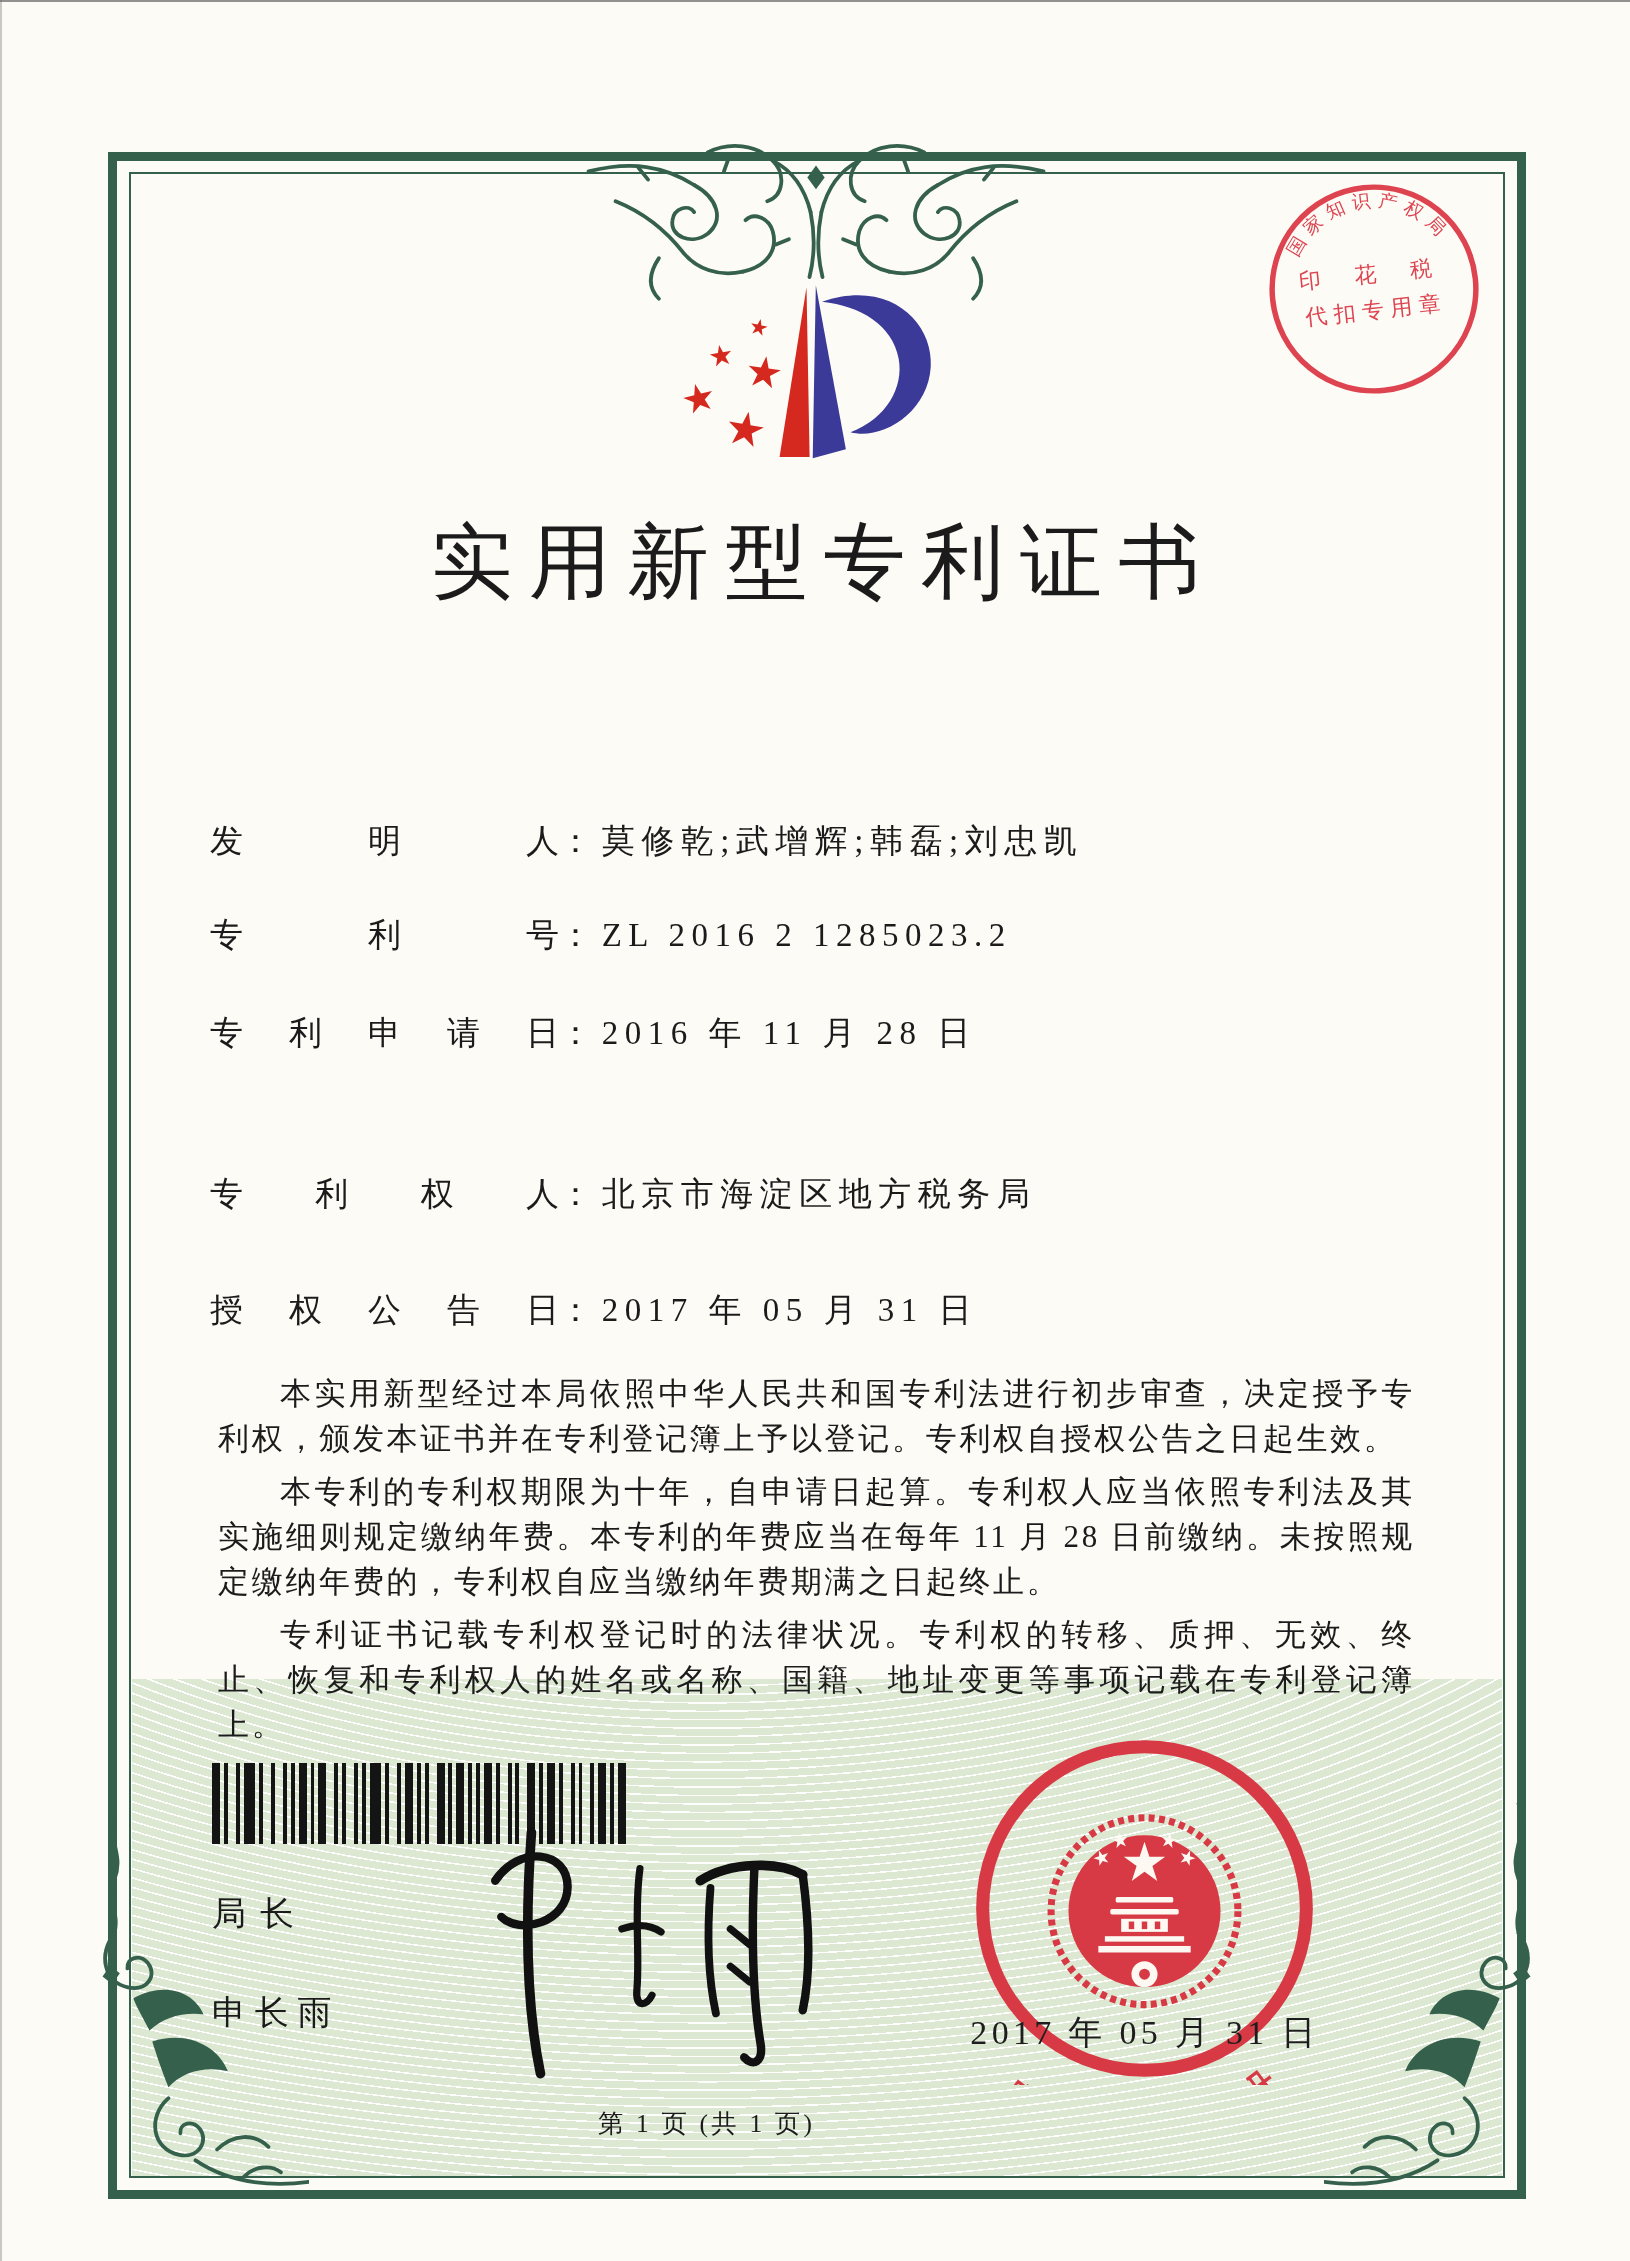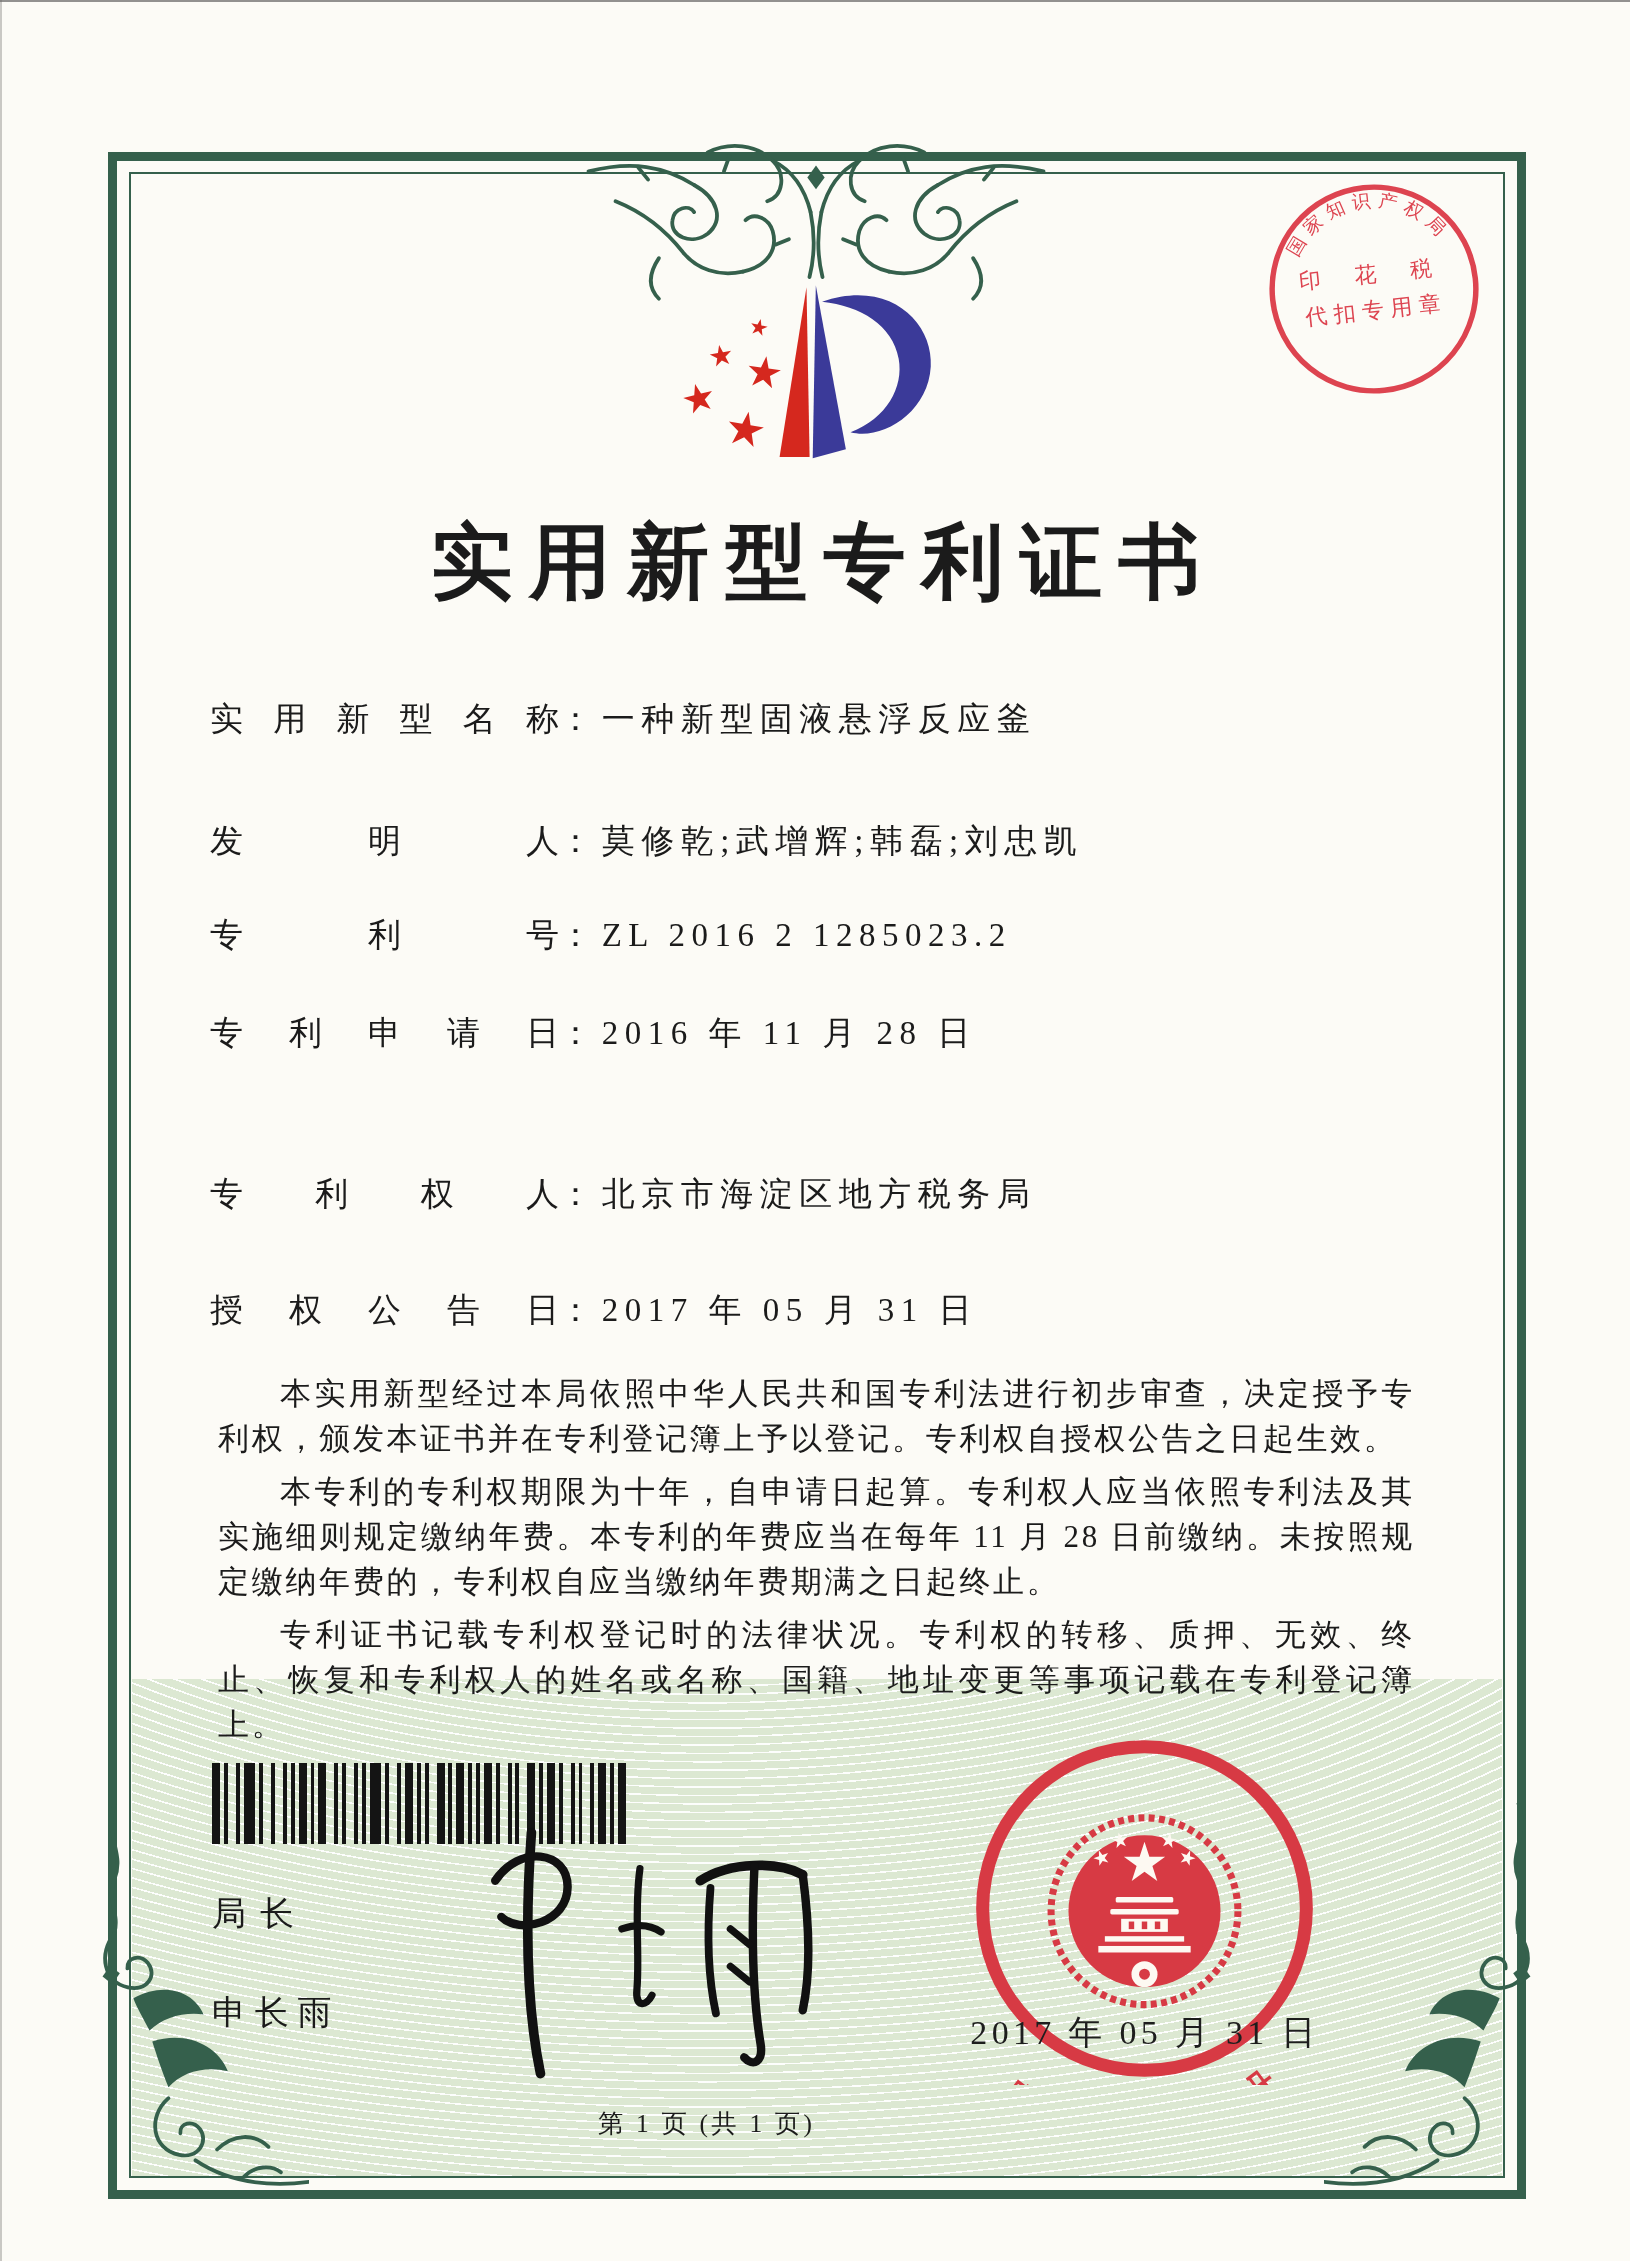--- a/index.html
+++ b/index.html
@@ -24,21 +24,21 @@
     position:absolute;left:132px;top:1679px;width:1370px;height:497px;
     background-color:#dce8d2;
     background-image:repeating-radial-gradient(1408px 812px at 42% -95%,
         rgba(255,255,255,0) 0 12px, rgba(255,255,255,.95) 12px 14.6px);
   }
 
   
   .cert-no{position:absolute;left:210px;top:277px;font-size:32.5px;letter-spacing:7.6px;}
   .logo{position:absolute;left:644px;top:250px;width:325px;height:233px;}
   .title{position:absolute;left:0;top:508px;width:100%;text-align:center;
-    font-size:82px;font-weight:bold;letter-spacing:16.2px;text-indent:16.2px;}
+    font-size:82px;font-weight:normal;letter-spacing:16.2px;text-indent:16.2px;}
 
   
   .field{position:absolute;left:210px;font-size:33px;white-space:nowrap;}
   .flabel{display:inline-block;width:349px;text-align:justify;text-align-last:justify;
     text-justify:inter-character;}
   .fcolon{display:inline-block;}
   .fvalue{margin-left:9.7px;letter-spacing:6.5px;}
 
   
   .paras{position:absolute;left:210px;top:1363px;width:1213px;
@@ -163,23 +163,20 @@
     </text>
     <text font-size="34" letter-spacing="12" fill="#dd4450">
       <textPath href="#taxBottom" startOffset="74">国家知识产权局</textPath>
     </text>
     <text x="210" y="196" text-anchor="middle" font-size="40" letter-spacing="26" fill="#dd4450">印 花 税</text>
     <text x="210" y="262" text-anchor="middle" font-size="40" letter-spacing="12" fill="#dd4450">代扣专用章</text>
   </svg>
 
   <div class="title z-txt">实用新型专利证书</div>
 
-  <div class="field z-txt" style="top:697px">
-    <span class="flabel">实用新型名称</span><span class="fcolon">：</span><span class="fvalue">一种新型固液悬浮反应釜</span>
-  </div>
   <div class="field z-txt" style="top:819px">
     <span class="flabel">发明人</span><span class="fcolon">：</span><span class="fvalue">莫修乾;武增辉;韩磊;刘忠凯</span>
   </div>
   <div class="field z-txt" style="top:913px">
     <span class="flabel">专利号</span><span class="fcolon">：</span><span class="fvalue">ZL 2016 2 1285023.2</span>
   </div>
   <div class="field z-txt" style="top:1011px">
     <span class="flabel">专利申请日</span><span class="fcolon">：</span><span class="fvalue">2016 年 11 月 28 日</span>
   </div>
   <div class="field z-txt" style="top:1172px">

